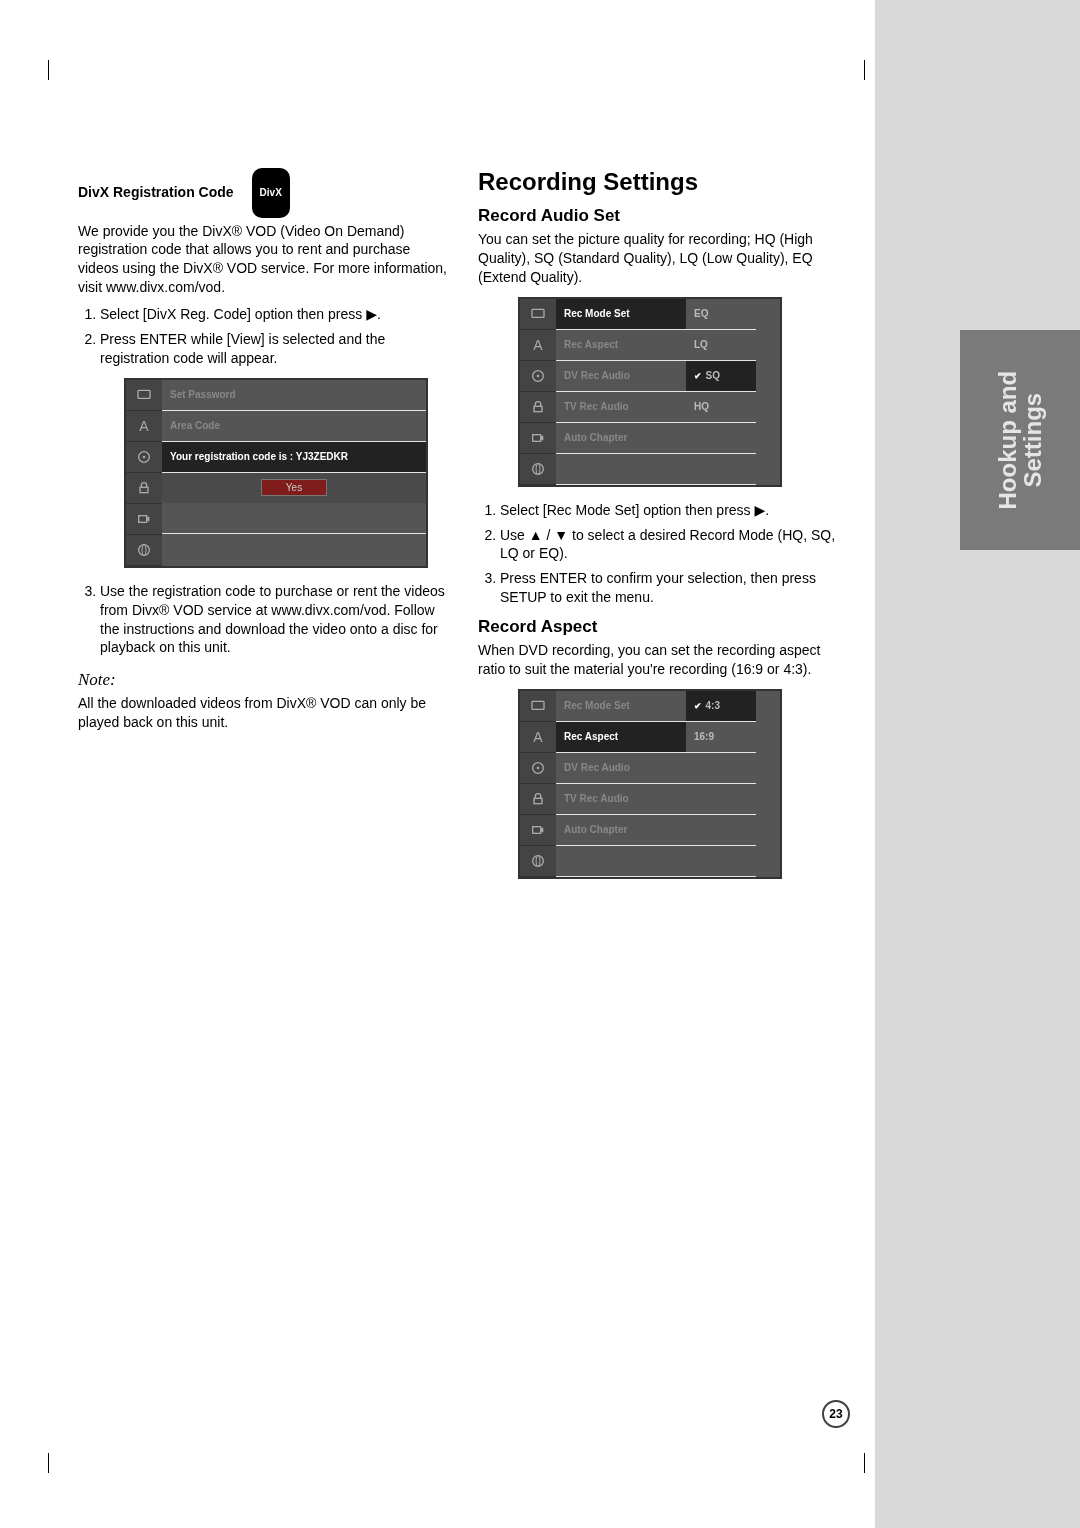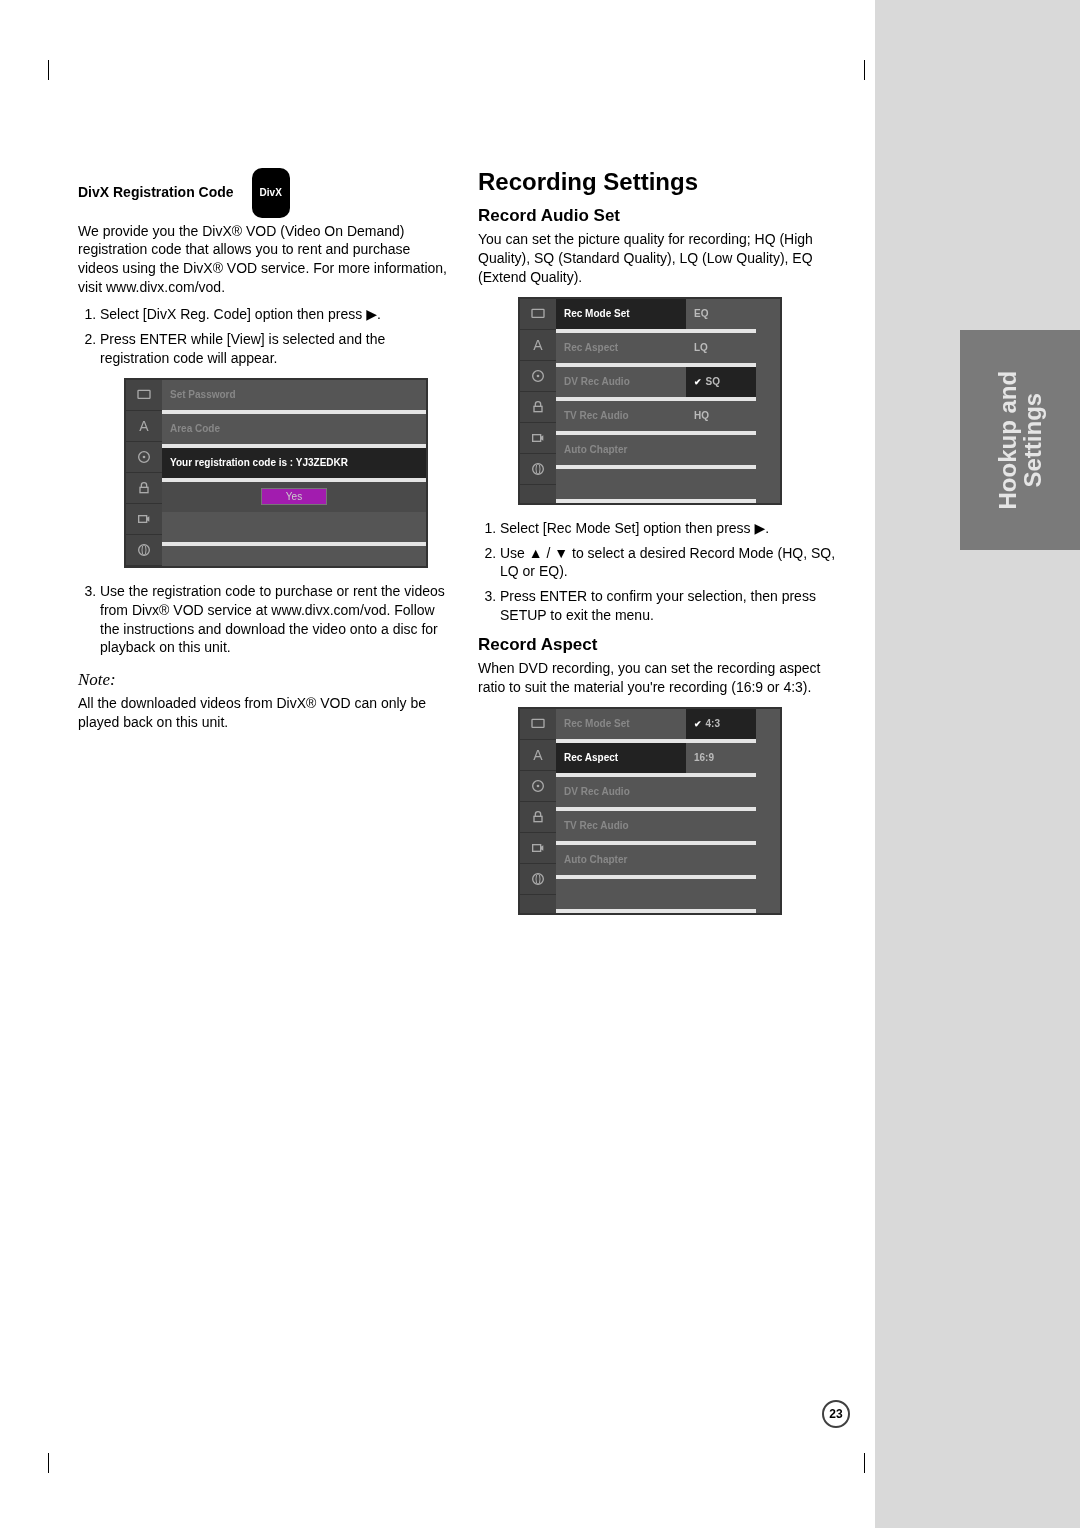--- a/index.html
+++ b/index.html
@@ -100,28 +100,28 @@
   .osd-icon svg { width:16px; height:16px; fill:#9a9a9a; }
   .osd-col1 { width: 130px; }
   .osd-col2 { width: 70px; }
   .osd-item {
     height: 30px;
     font-size: 10px;
     color: #888;
     display:flex;
     align-items:center;
     padding-left:8px;
-    border-bottom:4px solid #e5e5e5;
+    border-bottom:1px solid #e5e5e5;
     font-weight:bold;
   }
   .osd-item.hl { background:#222; color:#fff; }
   .osd-item.val { color:#bbb; }
   .osd-item .chk { color:#fff; margin-right:4px; font-size:9px; }
   .osd-yesbtn {
-    background:#a21caf; color:#ccc; font-size:10px; padding:2px 12px;
+    background:#7f1d1d; color:#ccc; font-size:10px; padding:2px 12px;
     border:1px solid #777; margin:4px auto; width:40px; text-align:center;
   }
 
   .side-tab {
     position: absolute;
     top: 330px;
     right: 0;
     width: 120px;
     height: 220px;
     background: #7a7a7a;

